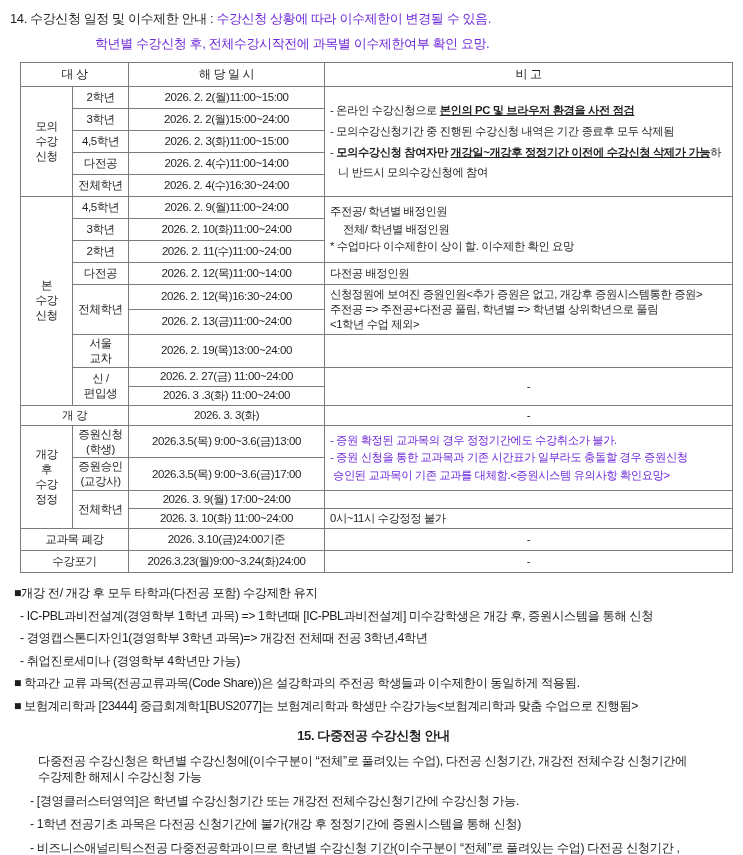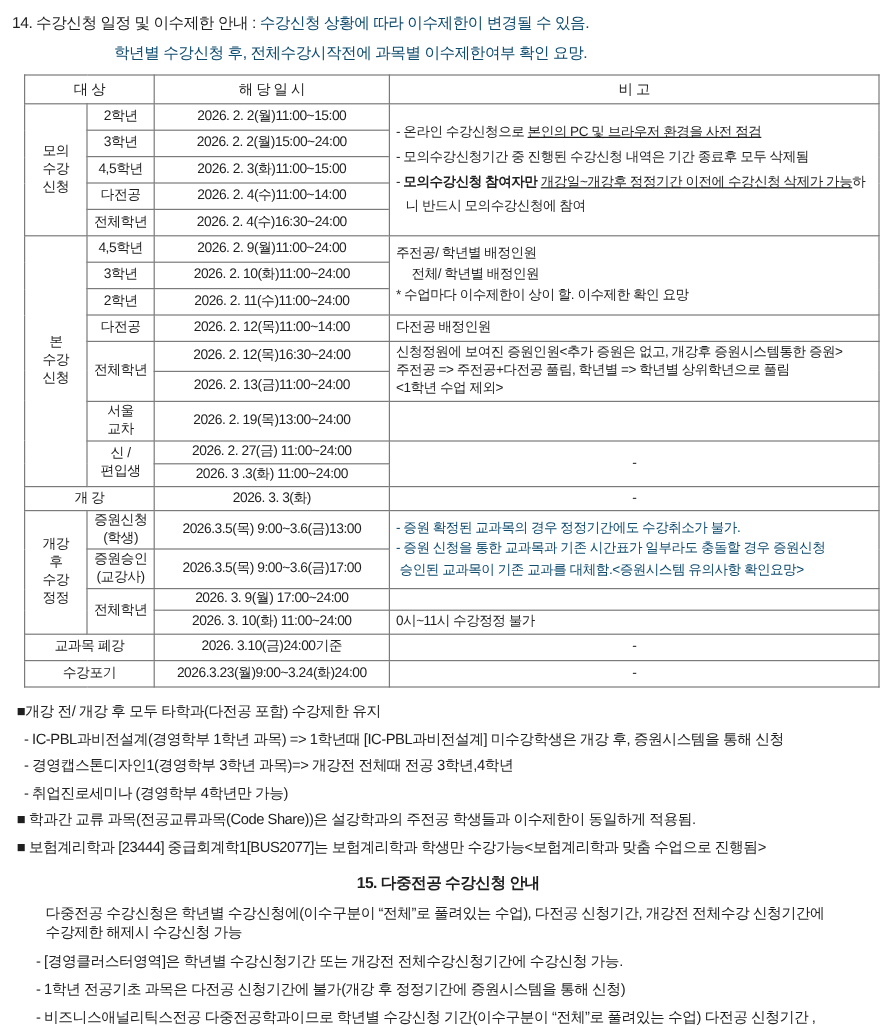--- a/index.html
+++ b/index.html
@@ -1,35 +1,35 @@
 <!DOCTYPE html>
 <html><head>
 <meta charset="utf-8">
 <style>
   html,body{margin:0;padding:0;background:#fff;}
   body{width:743px;height:855px;overflow:hidden;color:#1f1f1f;
        font-family:"Liberation Sans","DejaVu Sans",sans-serif;font-size:12px;}
   .doc{padding:6px 6px 0 8px;}
-  .red{color:#0c4a6e;}
+  .red{color:#6d28d9;}
   .title1{font-size:13px;margin:4px 0 0 2px;letter-spacing:-0.4px;}
   .title2{font-size:13px;margin:7px 0 9px 87px;letter-spacing:-0.4px;}
   table{border-collapse:collapse;table-layout:fixed;width:712px;margin-left:12px;
         border:1.5px solid #555;}
   td,th{border:1px solid #7b7b7b;padding:1px 2px;text-align:center;vertical-align:middle;
         font-weight:normal;font-size:11.5px;letter-spacing:-0.4px;line-height:1.3;}
   th{font-size:12px;}
   .pre{white-space:pre-line;}
   .note-cell{text-align:left;padding:2px 5px;font-size:11.3px;}
   .lh-tall{line-height:1.85;}
   .lh-mid{line-height:1.55;}
   .lh-tight{line-height:1.32;}
   .hang{padding-left:8px;text-indent:-8px;}
   .ind12{padding-left:13px;}
   .b{font-weight:bold;text-align:right;}
-  .bu{font-weight:normal;text-decoration:underline;}
+  .bu{font-weight:bold;text-decoration:underline;}
   .notes{margin:12px 0 0 6px;}
   .note-line{font-size:12.3px;letter-spacing:-0.4px;line-height:1.35;margin:6px 0;}
   .ind1{padding-left:6px;}
   .s15-title{font-size:13px;font-weight:bold;letter-spacing:-0.4px;margin:12px 0 8px 2px;text-align:center;}
   .s15 .note-line{margin:7px 16px;}
   .para-ind{padding-left:14px;}
 </style>
 </head>
 <body>
 

